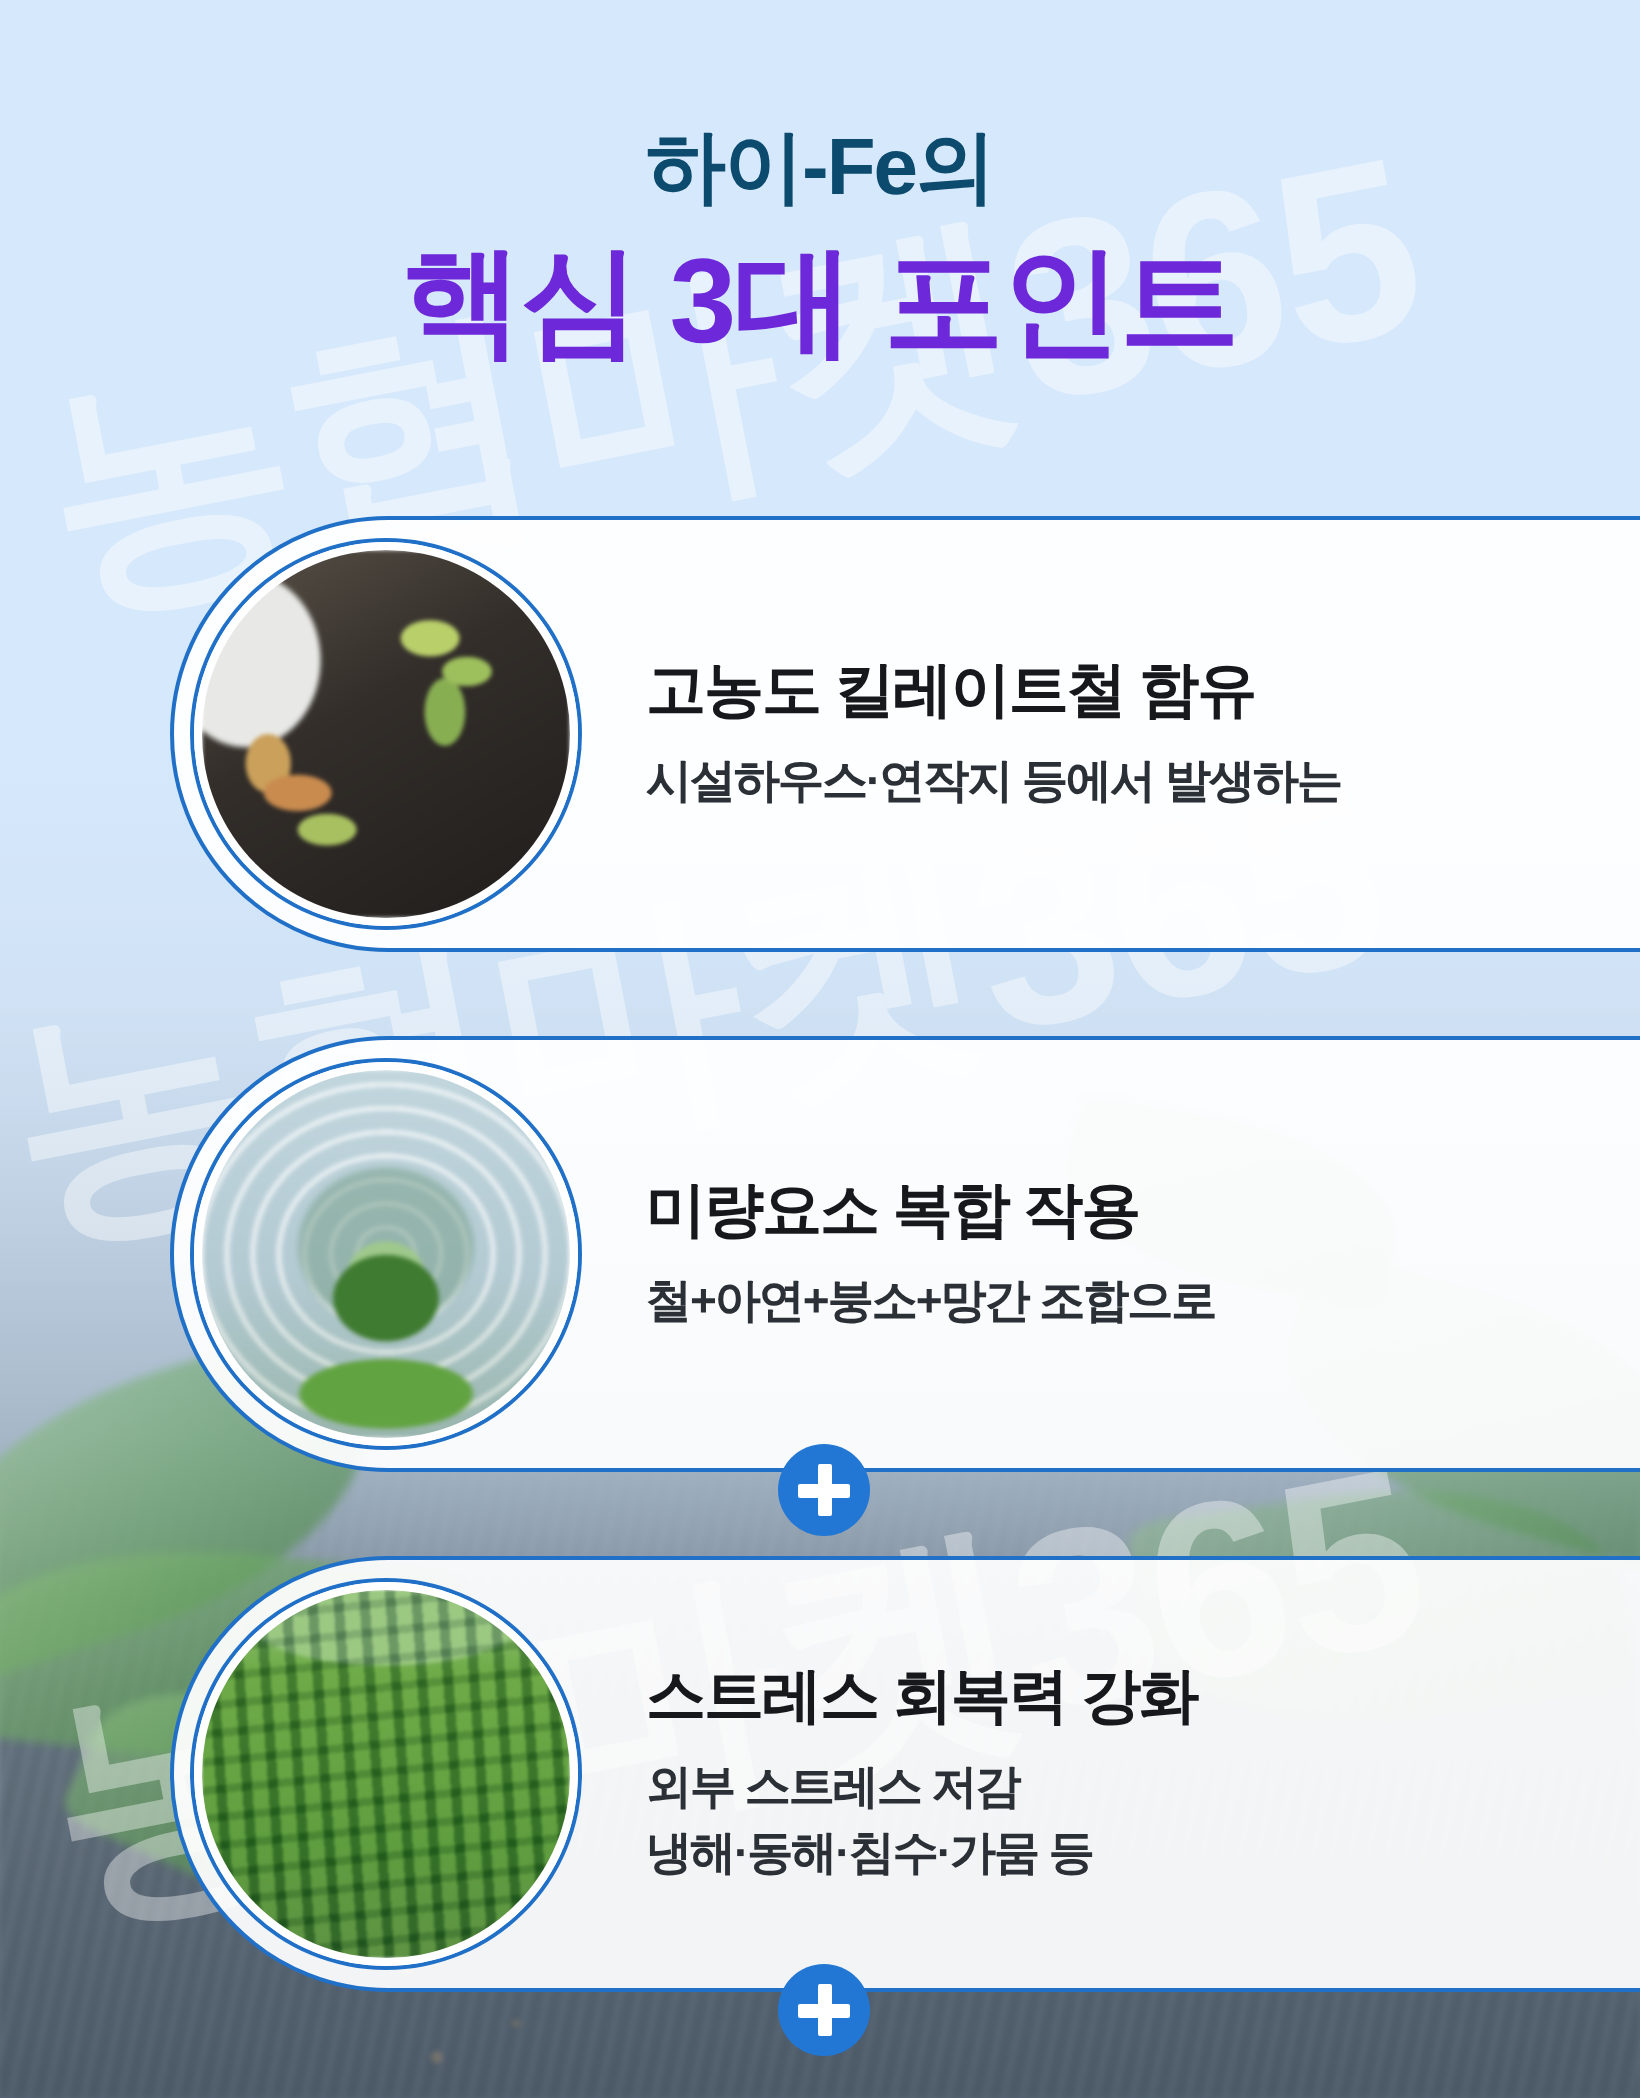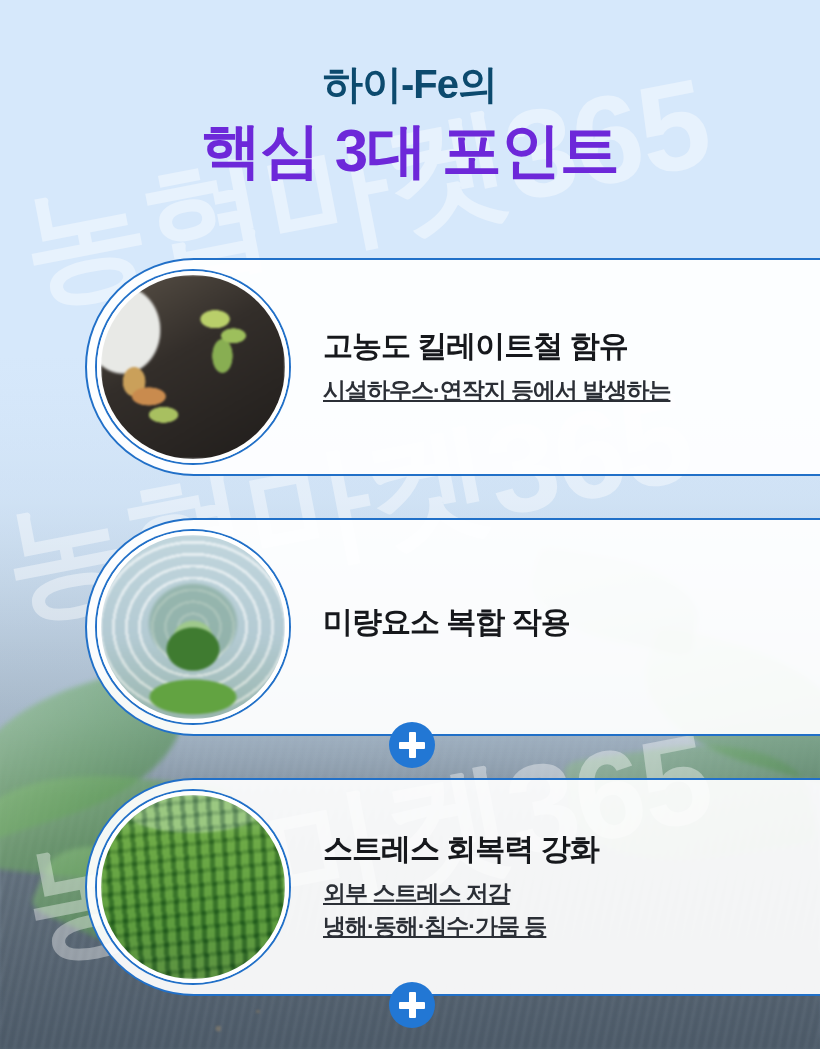--- a/index.html
+++ b/index.html
@@ -175,21 +175,21 @@
 
   .card-text { padding-left:34px; padding-right:20px; }
   .card-title {
     font-size:30px; font-weight:bold; color:#16181c;
     letter-spacing:-1px; line-height:1.2; margin-bottom:10px;
   }
   .card-desc {
     font-size:23px; font-weight:bold; color:#2b2f36;
     letter-spacing:-1px; line-height:1.42;
   }
-  .card-desc span { display:block;text-decoration:underline; }
+  .card-desc span { display:block; }
 
   
   .plus-badge {
     position:absolute; left:389px;
     width:46px; height:46px;
     border-radius:50%;
     background:#2277d4;
     z-index:9;
     display:flex; align-items:center; justify-content:center;
   }
@@ -244,20 +244,21 @@
 
     <div class="card-gap"></div>
 
     <div class="card">
       <div class="card-photo">
         <div class="photo-inner photo-tunnel"></div>
       </div>
       <div class="card-text">
         <div class="card-title">미량요소 복합 작용</div>
         <div class="card-desc">
+          <span>철+아연+붕소+망간 조합으로</span>
         </div>
       </div>
     </div>
 
     <div class="card-gap"></div>
 
     <div class="card">
       <div class="card-photo">
         <div class="photo-inner photo-crop"></div>
       </div>

